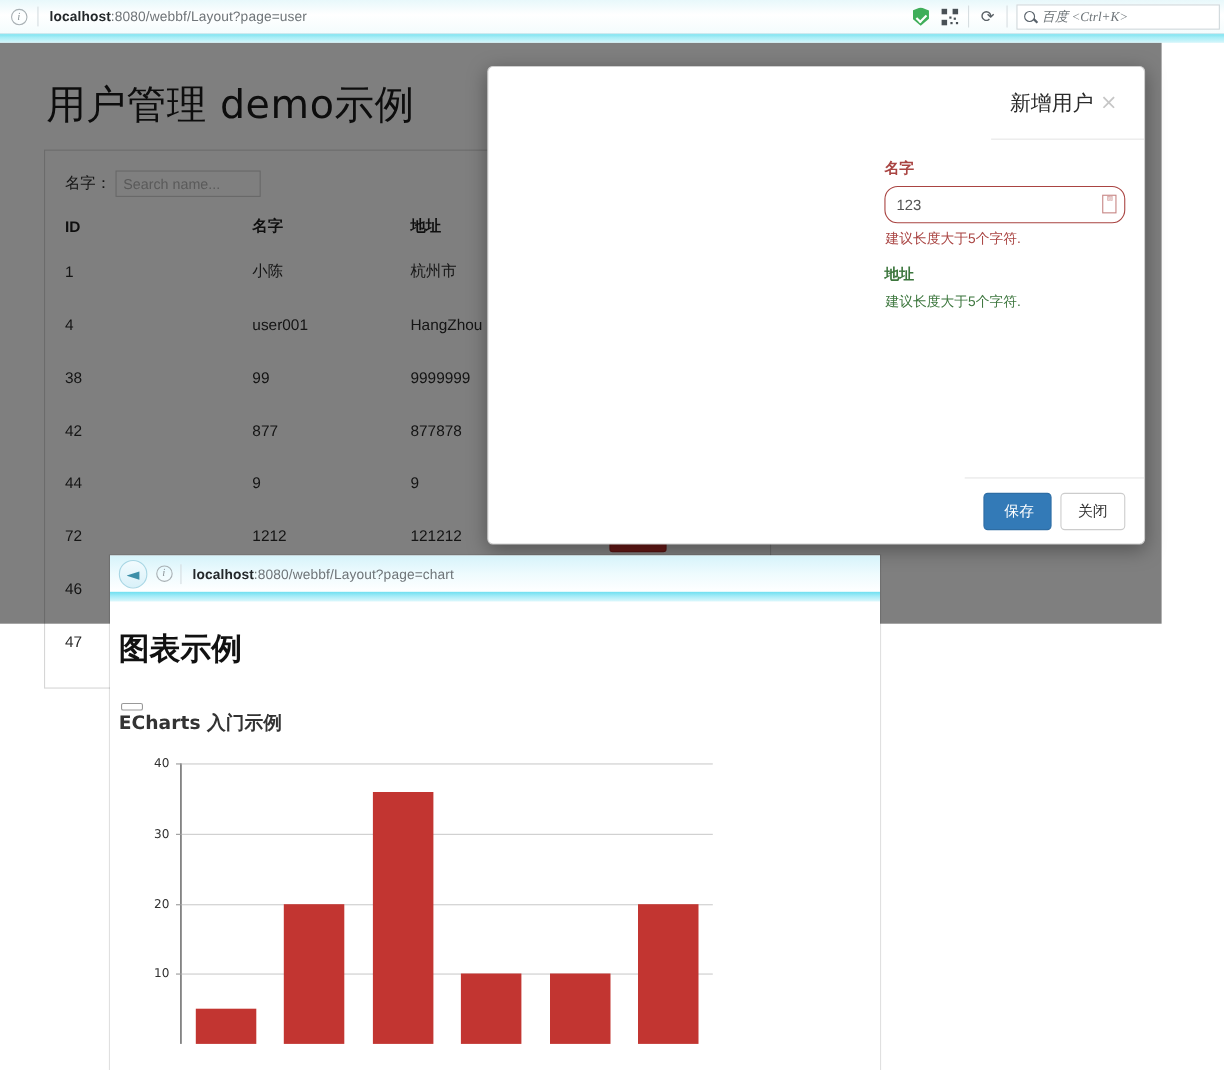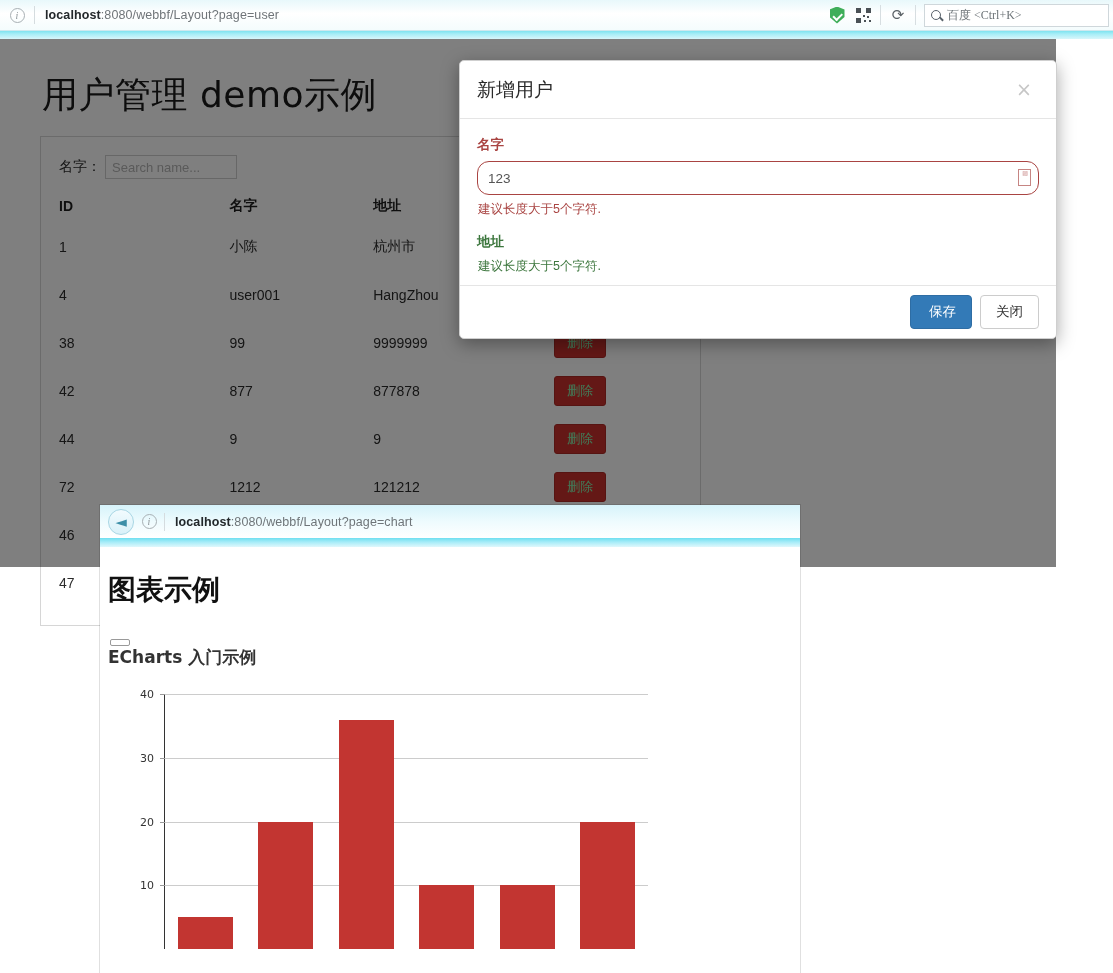--- a/index.html
+++ b/index.html
@@ -60,21 +60,21 @@
   .ub-reload {
     font-size: 15px; color:#5a6166; font-family:"DejaVu Sans", sans-serif;
   }
   .ub-vsep { width:1px; height:20px; background:#d7dee1; margin: 0 4px; }
   .searchbox {
     width: 185px; height: 23px; border:1px solid #cfd7db; background:#fff;
     display:flex; align-items:center; padding: 0 6px; margin-left: 4px;
   }
   .mag { width:10px; height:10px; border:1.5px solid #58616a; border-radius:50%; position:relative; margin-right:6px;}
   .mag::after{content:""; position:absolute; width:5px; height:1.5px; background:#58616a; transform:rotate(45deg); right:-4px; bottom:0px;}
-  .search-ph { font-size: 12px; color:#6c7377; font-family:"Liberation Serif", serif; }
+  .search-ph { font-size: 12px; color:#6c7377; font-style: italic; font-family:"Liberation Serif", serif; }
 
   
   .page1 { position:absolute; left:0; top:39px; width:1113px; height:528px; background:#fff; }
   .page1-inner { padding: 22px 40px 0 40px; }
   .page-title-1 {
     font-size: 36px; font-weight: 400; color:#1b1b1b; letter-spacing: .5px;
     margin: 10px 0 16px 2px; font-family: "DejaVu Sans", "Liberation Sans", sans-serif;
   }
   .panel {
     border: 1px solid #d6d6d6; background:#fff;
@@ -109,24 +109,24 @@
   }
 
   
   .backdrop {
     position:absolute; left:0; top:39px; width:1056px; height:528px;
     background: rgba(0,0,0,.5);
   }
 
   
   .modal {
-    position:absolute; left:459px; top:60px; width:598px; height:279px;
+    position:absolute; left:443px; top:60px; width:598px; height:435px;
     background:#fff; border:1px solid #cfcfcf; border-radius: 5px;
     box-shadow: 0 5px 18px rgba(0,0,0,.35);
-    display:flex; flex-direction:column;
+    display:flex; flex-direction:column;align-items:flex-end;
   }
   .modal-header {
     height: 66px; border-bottom:1px solid #e5e5e5; display:flex; align-items:center;
     padding: 0 18px 0 17px;
   }
   .modal-title { font-size: 19px; color:#2b2b2b; font-weight:400; font-family:"DejaVu Sans","Liberation Sans",sans-serif;}
   .modal-close {
     margin-left:auto; font-size: 19px; color:#c6c6c6; cursor:pointer; line-height:1;
     background:none; border:none; font-family:"DejaVu Sans", sans-serif;
   }

